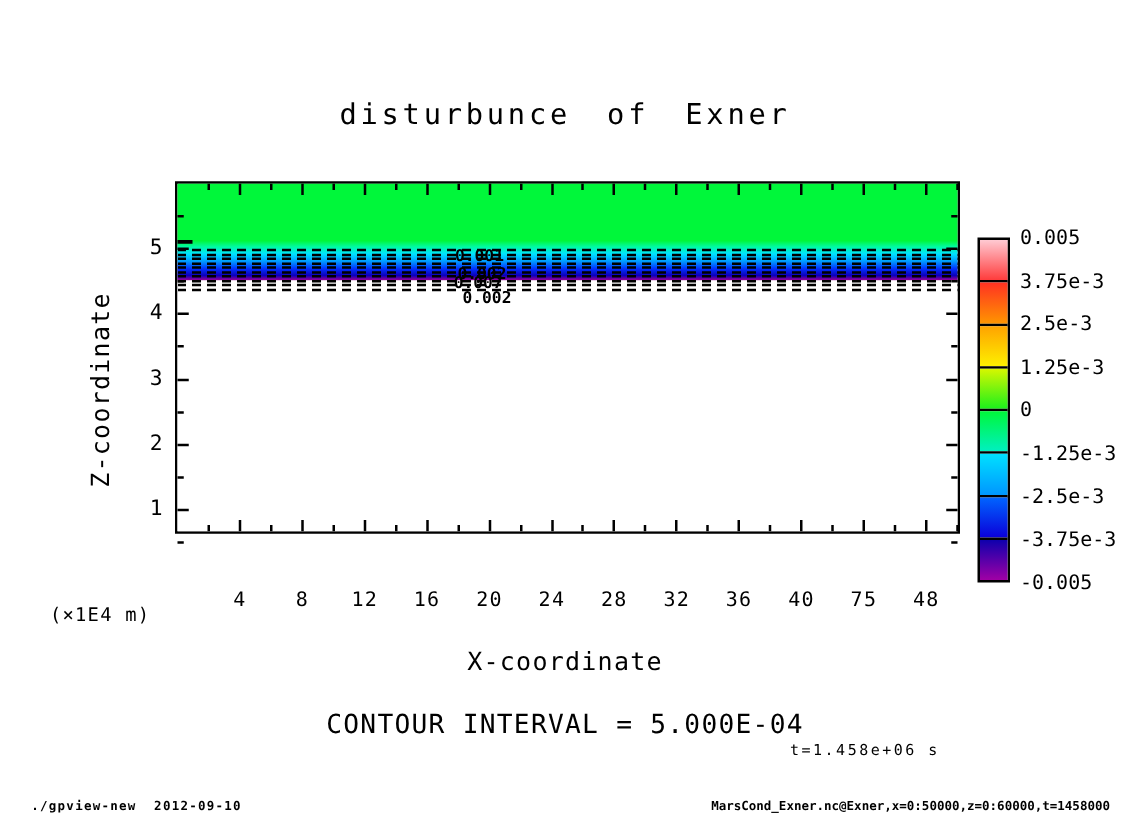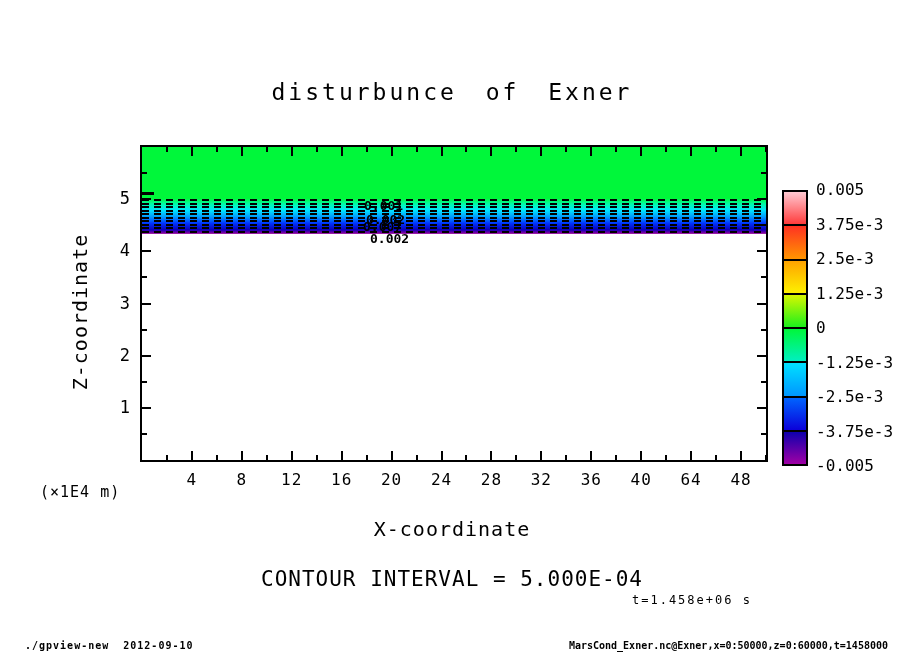--- a/index.html
+++ b/index.html
@@ -1,20 +1,20 @@
 <!DOCTYPE html>
 <html><head>
 <meta charset="utf-8">
 <style>
   html,body{margin:0;padding:0;background:#fff;}
   #page{position:relative;width:904px;height:654px;background:#ffffff;overflow:hidden;
         font-family:"DejaVu Sans Mono","Liberation Mono",monospace;color:#000;border-radius:25px;}
   .abs{position:absolute;}
   #title{left:0;right:0;top:79px;text-align:center;font-size:23px;letter-spacing:3px;word-spacing:12px;white-space:pre;}
-  #plot-area{left:140px;top:145px;width:628px;height:317px;border:2px solid #000;box-sizing:border-box;background:#fff;}
+  #plot-area{left:140px;top:145px;width:628px;height:282px;border:2px solid #000;box-sizing:border-box;background:#fff;}
   #field{position:absolute;left:0;top:0;right:0;bottom:0;}
   .dashed-contour-line{position:absolute;left:0;width:100%;height:2px;
         background:repeating-linear-gradient(90deg,#000 0 7px,transparent 7px 12px);}
   .contour-solid-mark{position:absolute;background:#000;height:3px;width:12px;}
   .contour-label{position:absolute;font-size:13px;font-weight:bold;line-height:1;white-space:pre;}
   .tick{position:absolute;background:#000;}
   #x-tick-labels{left:140px;top:470px;width:628px;height:20px;}
   .x-tick-label{position:absolute;width:44px;text-align:center;font-size:16px;letter-spacing:1px;}
   #y-tick-labels{left:94px;top:145px;width:36px;height:317px;}
   .y-tick-label{position:absolute;width:36px;text-align:right;font-size:17px;height:18px;line-height:18px;}
@@ -141,21 +141,21 @@
       <div class="x-tick-label" style="left: 29.92px; top: 0px;">4</div>
       <div class="x-tick-label" style="left: 79.84px; top: 0px;">8</div>
       <div class="x-tick-label" style="left: 129.76px; top: 0px;">12</div>
       <div class="x-tick-label" style="left: 179.68px; top: 0px;">16</div>
       <div class="x-tick-label" style="left: 229.6px; top: 0px;">20</div>
       <div class="x-tick-label" style="left: 279.52px; top: 0px;">24</div>
       <div class="x-tick-label" style="left: 329.44px; top: 0px;">28</div>
       <div class="x-tick-label" style="left: 379.36px; top: 0px;">32</div>
       <div class="x-tick-label" style="left: 429.28px; top: 0px;">36</div>
       <div class="x-tick-label" style="left: 479.2px; top: 0px;">40</div>
-      <div class="x-tick-label" style="left: 529.12px; top: 0px;">64</div>
+      <div class="x-tick-label" style="left: 529.12px; top: 0px;">75</div>
       <div class="x-tick-label" style="left: 579.04px; top: 0px;">48</div>
     </div>
   <div id="y-tick-labels" class="abs">
       <div class="y-tick-label" style="top: 252.833px;">1</div>
       <div class="y-tick-label" style="top: 200.667px;">2</div>
       <div class="y-tick-label" style="top: 148.5px;">3</div>
       <div class="y-tick-label" style="top: 96.3333px;">4</div>
       <div class="y-tick-label" style="top: 44.1667px;">5</div>
     </div>
 

